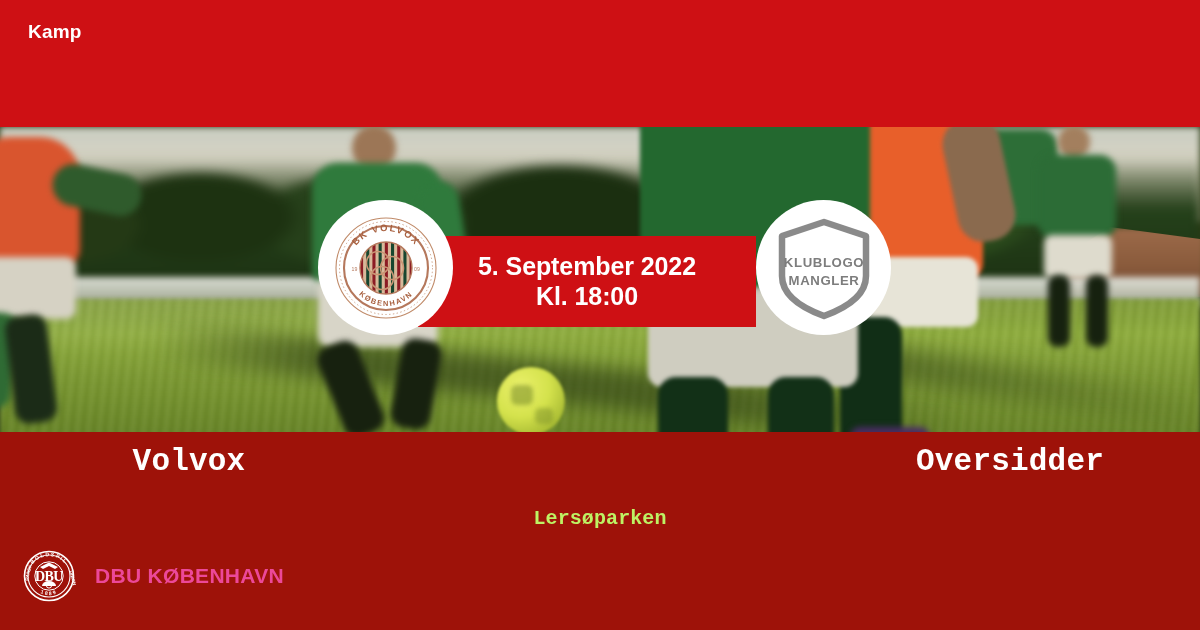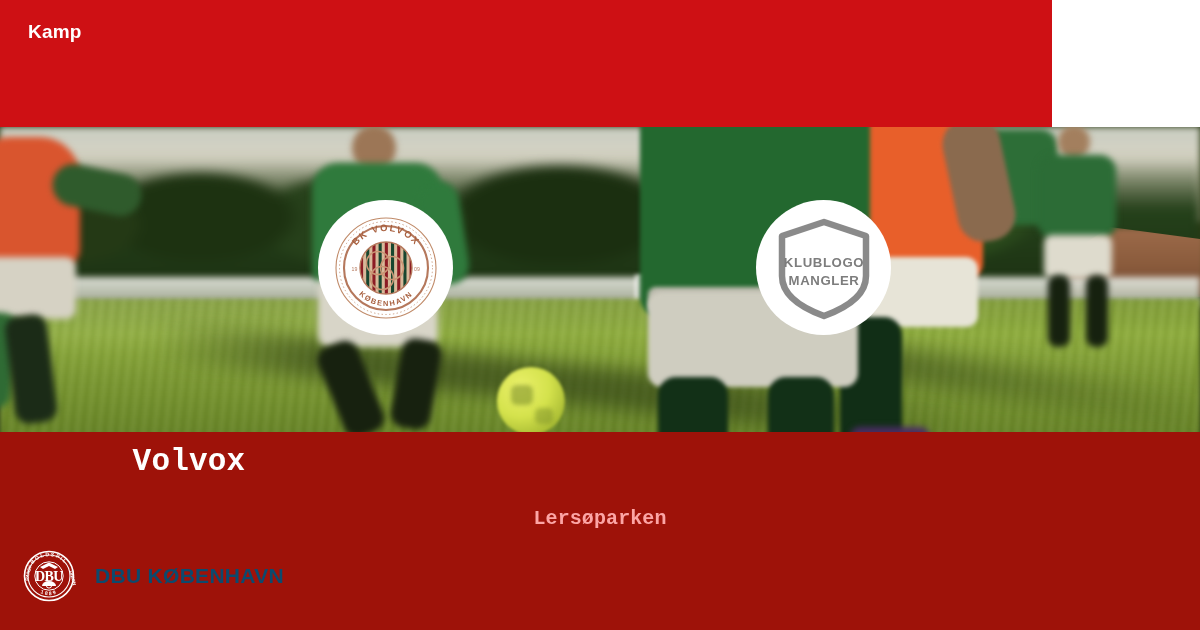--- a/index.html
+++ b/index.html
@@ -13,21 +13,21 @@
     position:relative;
     width:1200px;
     height:630px;
     background:#ffffff;
   }
 
   
   .header {
     position:absolute;
     left:0; top:0;
-    width:1052px; height:127px;
+    width:1200px; height:127px;
     background:#ce1014;
     padding:22px 0 0 28px;
   }
   .header-kicker {
     color:#ffffff;
     font-size:19px;
     font-weight:bold;
     letter-spacing:0.2px;
     line-height:1.1;
   }
@@ -215,36 +215,36 @@
     font-weight:bold;
     letter-spacing:0.2px;
   }
   .team-name.home { padding-right:222px; }
   .team-name.away { padding-left:220px; }
   .venue {
     position:absolute;
     left:0; top:75px;
     width:1200px;
     text-align:center;
-    color:#fca5a5;
+    color:#bef264;
     font-size:20px;
     font-weight:bold;
     letter-spacing:0.1px;
   }
 
   
   .footer {
     position:absolute;
     left:22px; top:549px;
     display:flex;
     align-items:center;
     gap:19px;
   }
   .footer-text {
-    color:#0c4a6e;
+    color:#ec4899;
     font-size:21px;
     font-weight:bold;
     letter-spacing:0.3px;
   }
 </style>
 </head>
 <body>
 
 <div class="poster">
 
@@ -294,20 +294,24 @@
     <div class="pl pl-c-band"></div>
     <div class="pl pl-c-short"></div>
     <div class="pl pl-c-leg"></div>
     <div class="pl pl-c-leg2"></div>
 
     <div class="ball"></div>
     <div class="ball-p1"></div>
     <div class="ball-p2"></div>
   </div>
 
+  <div class="date-band">
+    <div class="date-line">5. September 2022</div>
+    <div class="date-line">Kl. 18:00</div>
+  </div>
 
   <div class="club-circle left">
     <svg width="104" height="104" viewBox="0 0 104 104">
       <defs>
         <clipPath id="innerClip">
             <circle cx="52" cy="52" r="26"></circle>
           </clipPath>
         <path id="arcTop" d="M 52,52 m -37,0 a 37,37 0 0 1 74,0" fill="none"></path>
         <path id="arcBot" d="M 14,52 a 38,38 0 0 0 76,0" fill="none"></path>
       </defs>
@@ -347,20 +351,21 @@
     <svg width="104" height="108" viewBox="0 0 104 108">
       <path d="M 10,22 L 52,8 L 94,22 L 94,62 C 94,82 74,94 52,102 C 30,94 10,82 10,62 Z" fill="none" stroke="#8a8a8a" stroke-width="6.5" stroke-linejoin="round"></path>
       <text x="52" y="53" text-anchor="middle" font-family="'Liberation Sans',sans-serif" font-size="13.2" font-weight="bold" fill="#7d7d7d" letter-spacing="0.6">KLUBLOGO</text>
       <text x="52" y="71" text-anchor="middle" font-family="'Liberation Sans',sans-serif" font-size="13.2" font-weight="bold" fill="#7d7d7d" letter-spacing="0.6">MANGLER</text>
     </svg>
   </div>
 
   <div class="bottom">
     <div class="teams">
       <div class="team-name home">Volvox</div>
+      <div class="team-name away">Oversidder</div>
     </div>
     <div class="venue">Lersøparken</div>
   </div>
 
   <div class="footer">
     <svg width="54" height="54" viewBox="0 0 54 54">
       <defs>
         <path id="dbuTop" d="M 27,27 m -20,0 a 20,20 0 0 1 40,0" fill="none"></path>
         <path id="dbuBot" d="M 8,27 a 19,19 0 0 0 38,0" fill="none"></path>
       </defs>

